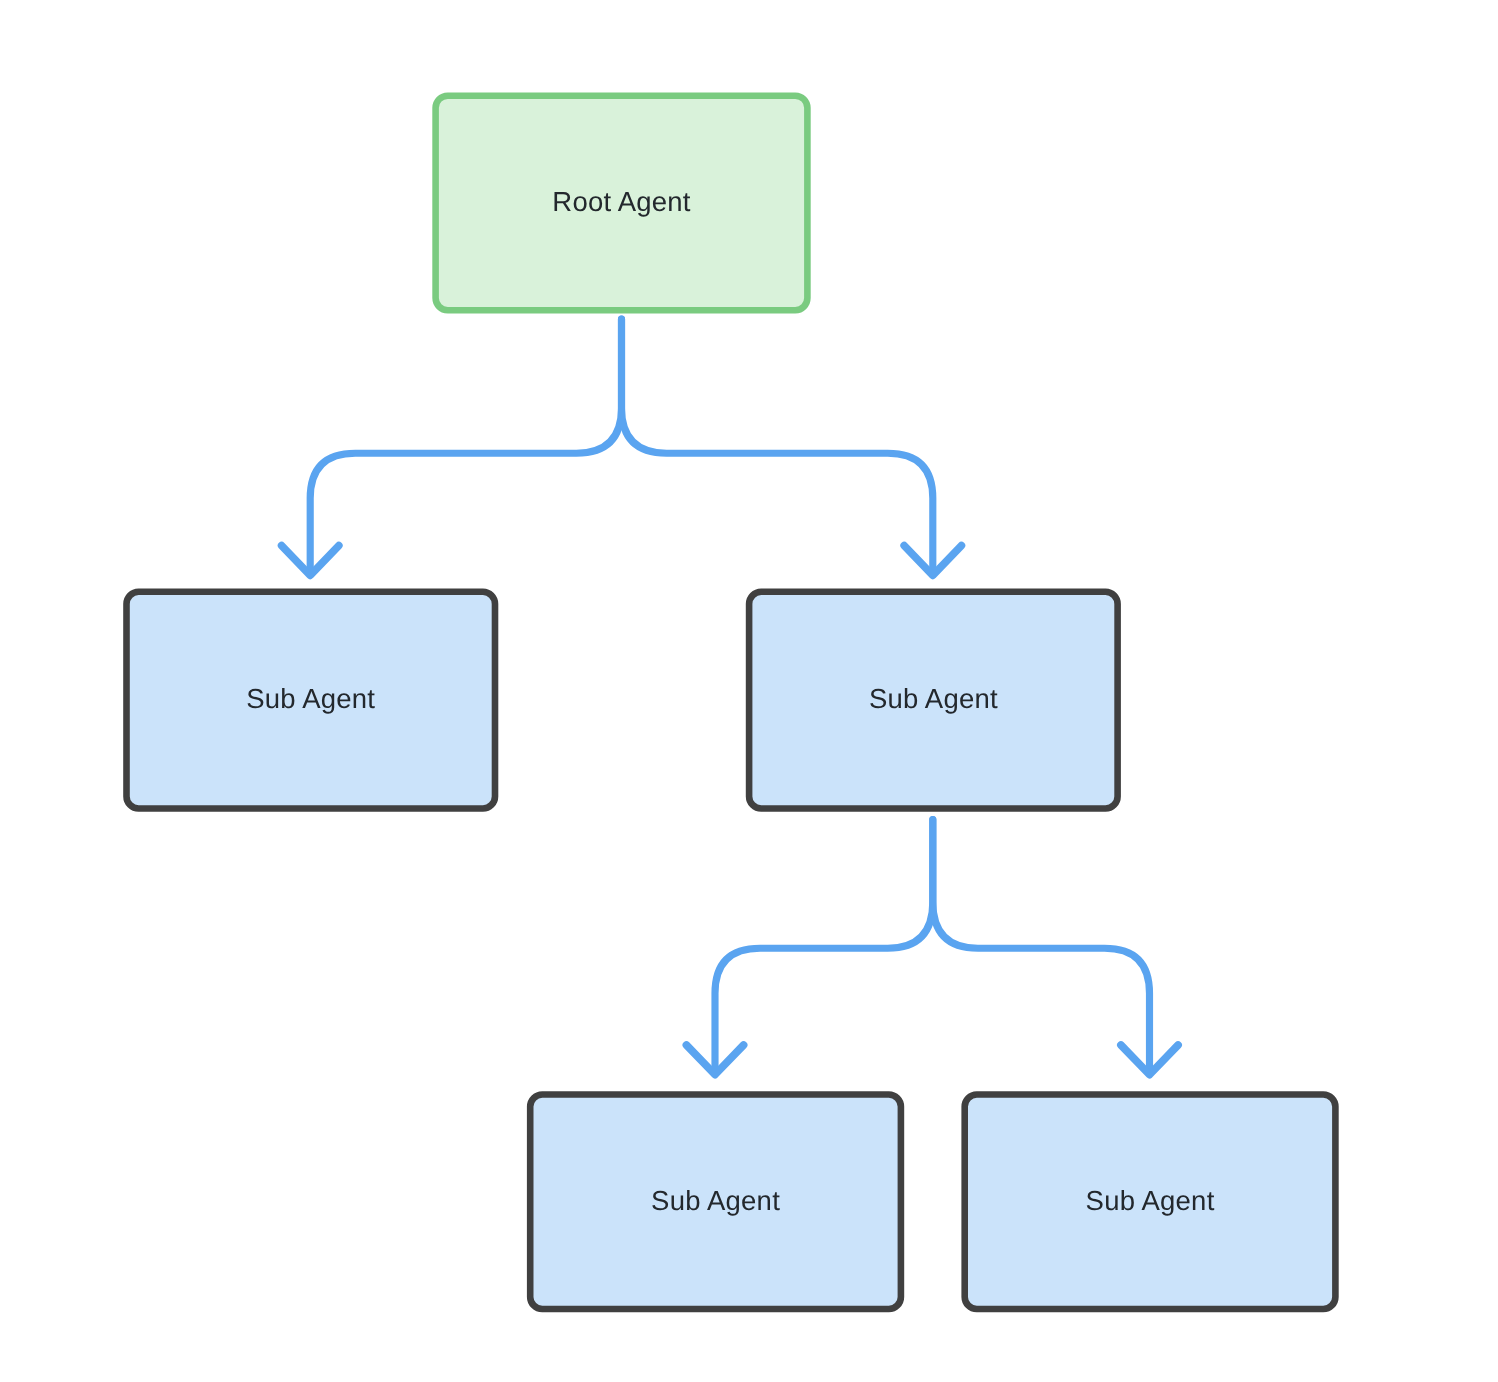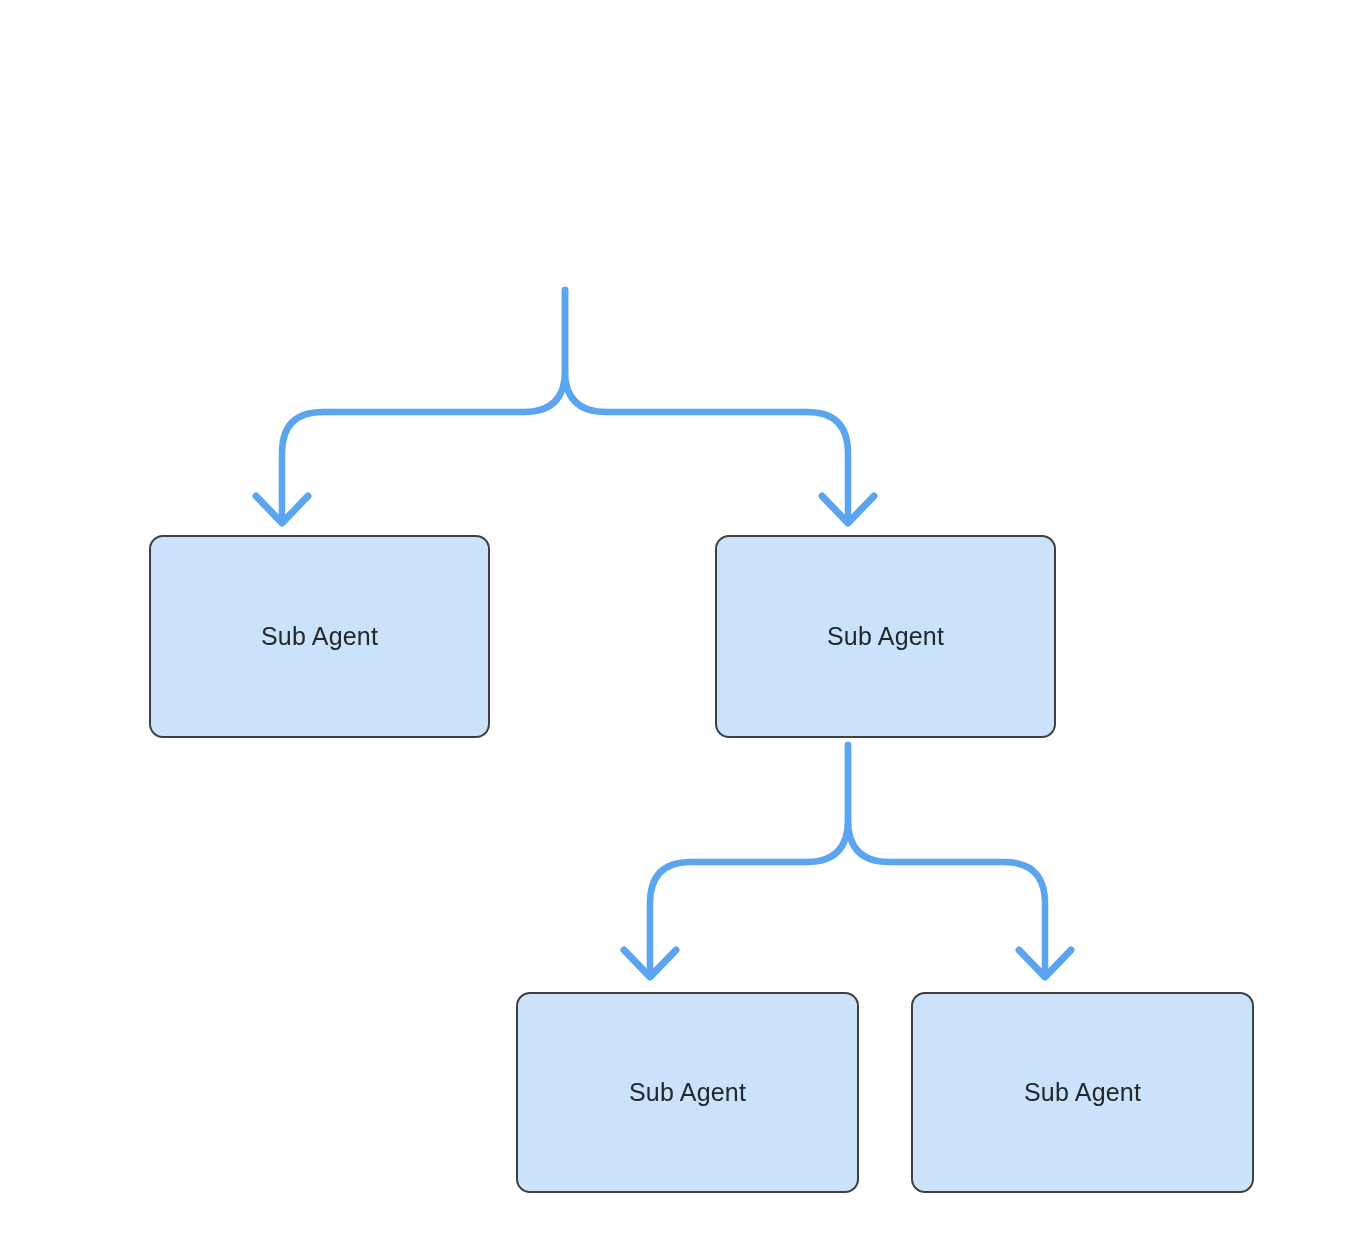--- a/index.html
+++ b/index.html
@@ -34,22 +34,21 @@
     font-weight: 400;
     color: #23282d;
     letter-spacing: 0.2px;
   }
   .node-green {
     background: #d9f2da;
     border: 6px solid #7acb80;
   }
   .node-blue {
     background: #cbe3fa;
-    border: 2px solid #404040;
-    margin-left: 37px;
+    border: 6px solid #404040;
   }
   .node-root      { left: 393px; top: 84px;  width: 344px; height: 201px; }
   .node-sub-left  { left: 112px; top: 535px; width: 341px; height: 203px; }
   .node-sub-right { left: 678px; top: 535px; width: 341px; height: 203px; }
   .node-sub-bl    { left: 479px; top: 992px; width: 343px; height: 201px; }
   .node-sub-br    { left: 874px; top: 992px; width: 343px; height: 201px; }
   .edge {
     fill: none;
     stroke: #5aa4f0;
     stroke-width: 6.5;
@@ -77,20 +76,23 @@
     <path class="edge" d="M565 290 V371 Q565 412 606 412 H807 Q848 412 848 453 V520"></path>
     <path class="arrowhead" d="M822 496 L848 523 L874 496"></path>
 
     <path class="edge" d="M848 745 V820 Q848 862 807 862 H691 Q650 862 650 903 V974"></path>
     <path class="arrowhead" d="M624 950 L650 977 L676 950"></path>
 
     <path class="edge" d="M848 745 V820 Q848 862 889 862 H1004 Q1045 862 1045 903 V974"></path>
     <path class="arrowhead" d="M1019 950 L1045 977 L1071 950"></path>
   </svg>
 
+  <div class="node node-green node-root">
+    <span>Root Agent</span>
+  </div>
 
   <div class="node node-blue node-sub-left">
     <span>Sub Agent</span>
   </div>
 
   <div class="node node-blue node-sub-right">
     <span>Sub Agent</span>
   </div>
 
   <div class="node node-blue node-sub-bl">

